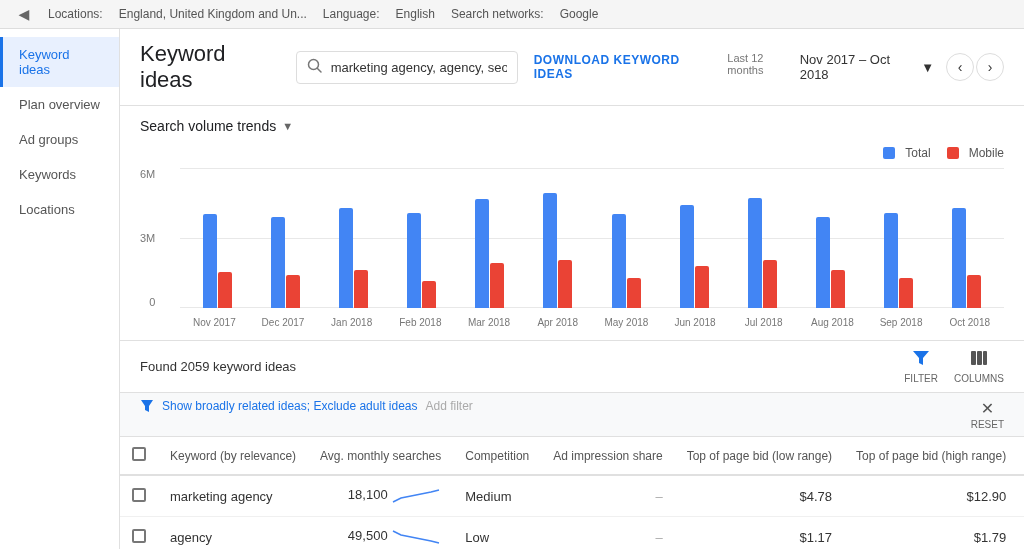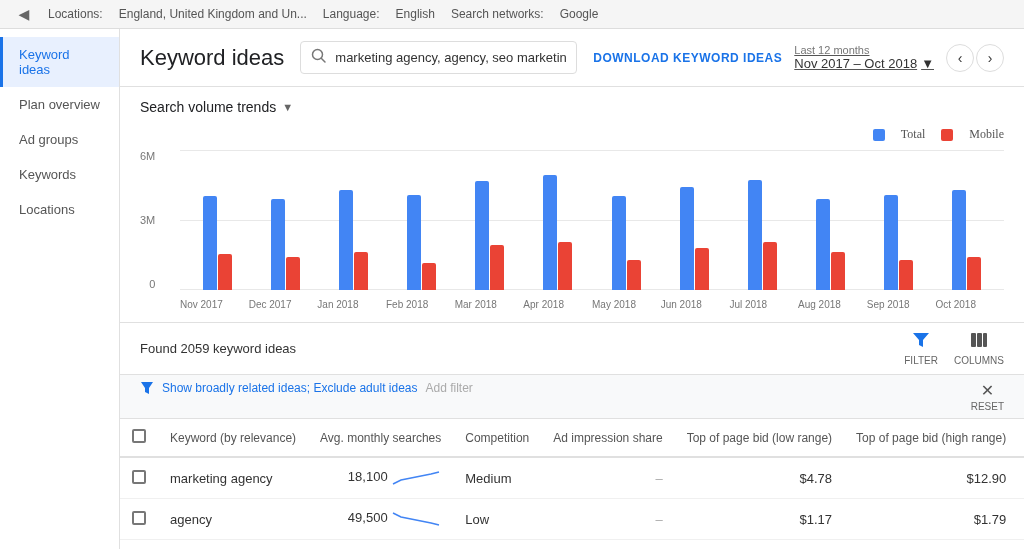--- a/index.html
+++ b/index.html
@@ -98,24 +98,23 @@
     .download-btn {
       color: #1a73e8;
       font-size: 12px;
       font-weight: 600;
       cursor: pointer;
       letter-spacing: 0.5px;
       text-transform: uppercase;
     }
     .date-range {
       display: flex;
-      flex-direction: column;
+      flex-direction: row;
       font-size: 11px;
       color: #555;
-      text-decoration: underline;
     }
     .date-range-value {
       font-size: 13px;
       color: #333;
       display: flex;
       align-items: center;
       gap: 4px;
     }
     .nav-arrows {
       display: flex;
@@ -152,21 +151,21 @@
       font-size: 11px;
     }
     .legend {
       display: flex;
       justify-content: flex-end;
       gap: 16px;
       margin-bottom: 8px;
       font-size: 12px;
       color: #555;
     }
-    .legend-item { display: flex; align-items: center; gap: 16px; font-family: Liberation Serif, serif; }
+    .legend-item { display: flex; align-items: center; gap: 10px; }
     .legend-dot { width: 12px; height: 12px; border-radius: 2px; }
     .legend-dot.total { background: #4285f4; }
     .legend-dot.mobile { background: #ea4335; }
 
     
     .bar-chart-container {
       position: relative;
       height: 160px;
       padding-left: 40px;
     }
@@ -222,21 +221,21 @@
     .bar.mobile { background: #ea4335; }
     .x-labels {
       position: absolute;
       left: 40px;
       right: 0;
       bottom: 0;
       display: flex;
       font-size: 10px;
       color: #777;
     }
-    .x-label { flex: 1; text-align: left; margin-top: 7px; }
+    .x-label { flex: 1; text-align: center; margin-top: 7px; }
 
     
     .filter-section {
       padding: 8px 20px;
       display: flex;
       align-items: center;
       justify-content: space-between;
       border-bottom: 1px solid #e0e0e0;
     }
     .found-text { font-size: 13px; color: #333; }

